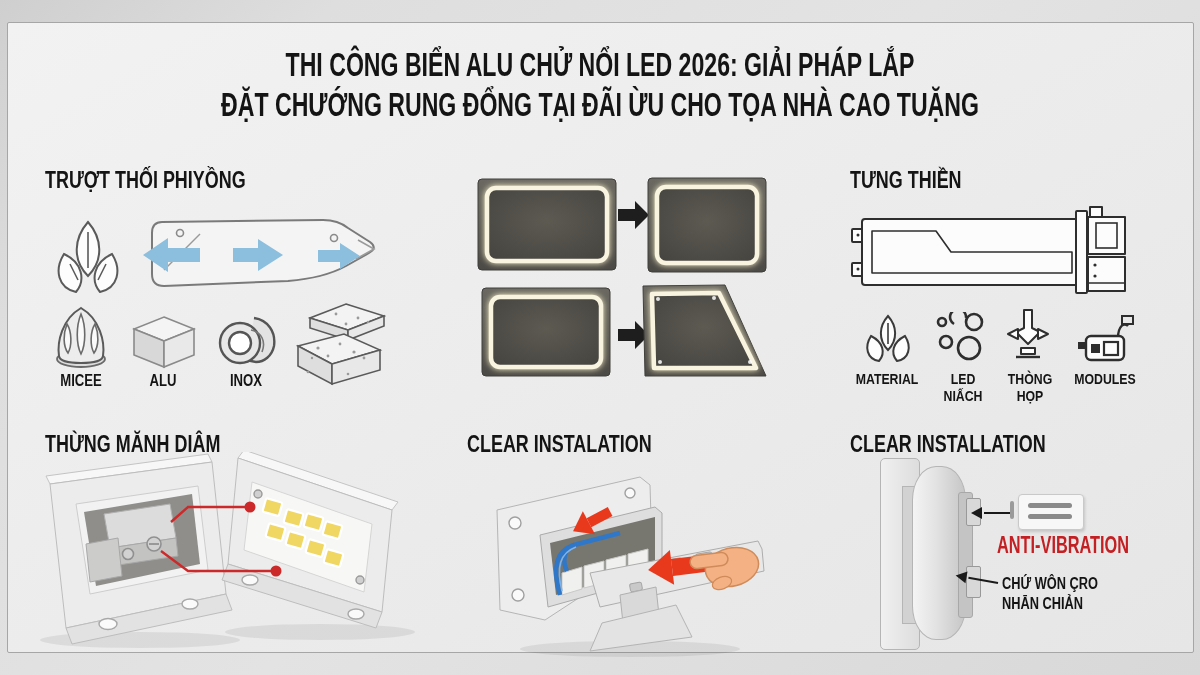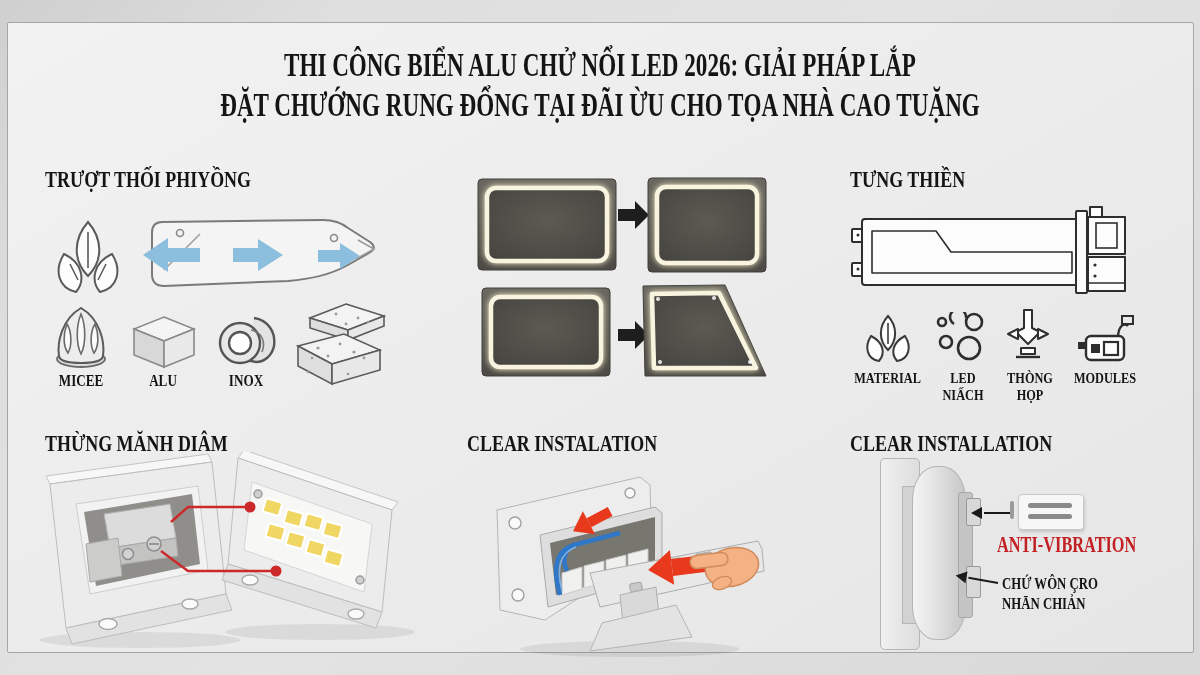--- a/index.html
+++ b/index.html
@@ -1,18 +1,18 @@
 <!DOCTYPE html>
 <html><head>
 <meta charset="utf-8">
 <style>
   html,body{margin:0;padding:0;background:#c9c9c9;}
   .stage{position:relative;width:1200px;height:675px;overflow:hidden;
     background:linear-gradient(135deg,#cfcfcf 0%,#dedede 18%,#e3e3e3 50%,#d8d8d8 100%);
-    font-family:Liberation Serif, serif;color:#141414;}
+    font-family:Liberation Sans, sans-serif;color:#141414;}
   .abs{position:absolute;}
   .panel-bg{left:7px;top:22px;width:1185px;height:629px;border:1px solid #a6a6a6;border-radius:2px;
     background:linear-gradient(150deg,#f2f2f2 0%,#ededed 40%,#e6e6e6 100%);}
   .title-line{left:0;width:100%;text-align:center;font-weight:700;font-size:33px;line-height:38px;
     transform:scaleX(.70);transform-origin:center;white-space:nowrap;letter-spacing:0;}
   .h-sec{font-weight:700;font-size:23px;line-height:28px;transform:scaleX(.78);transform-origin:left;white-space:nowrap;}
   .lbl{font-weight:700;font-size:16px;line-height:18px;text-align:center;transform:scaleX(.82);transform-origin:center;white-space:nowrap;}
   .lbl2{font-weight:700;font-size:15px;line-height:17px;text-align:center;transform:scaleX(.82);transform-origin:center;white-space:nowrap;}
   .antivib{font-weight:700;font-size:24px;color:#c32024;transform:scaleX(.68);transform-origin:left;white-space:nowrap;}
   .note{font-weight:700;font-size:16px;line-height:20px;transform:scaleX(.80);transform-origin:left;white-space:nowrap;}

